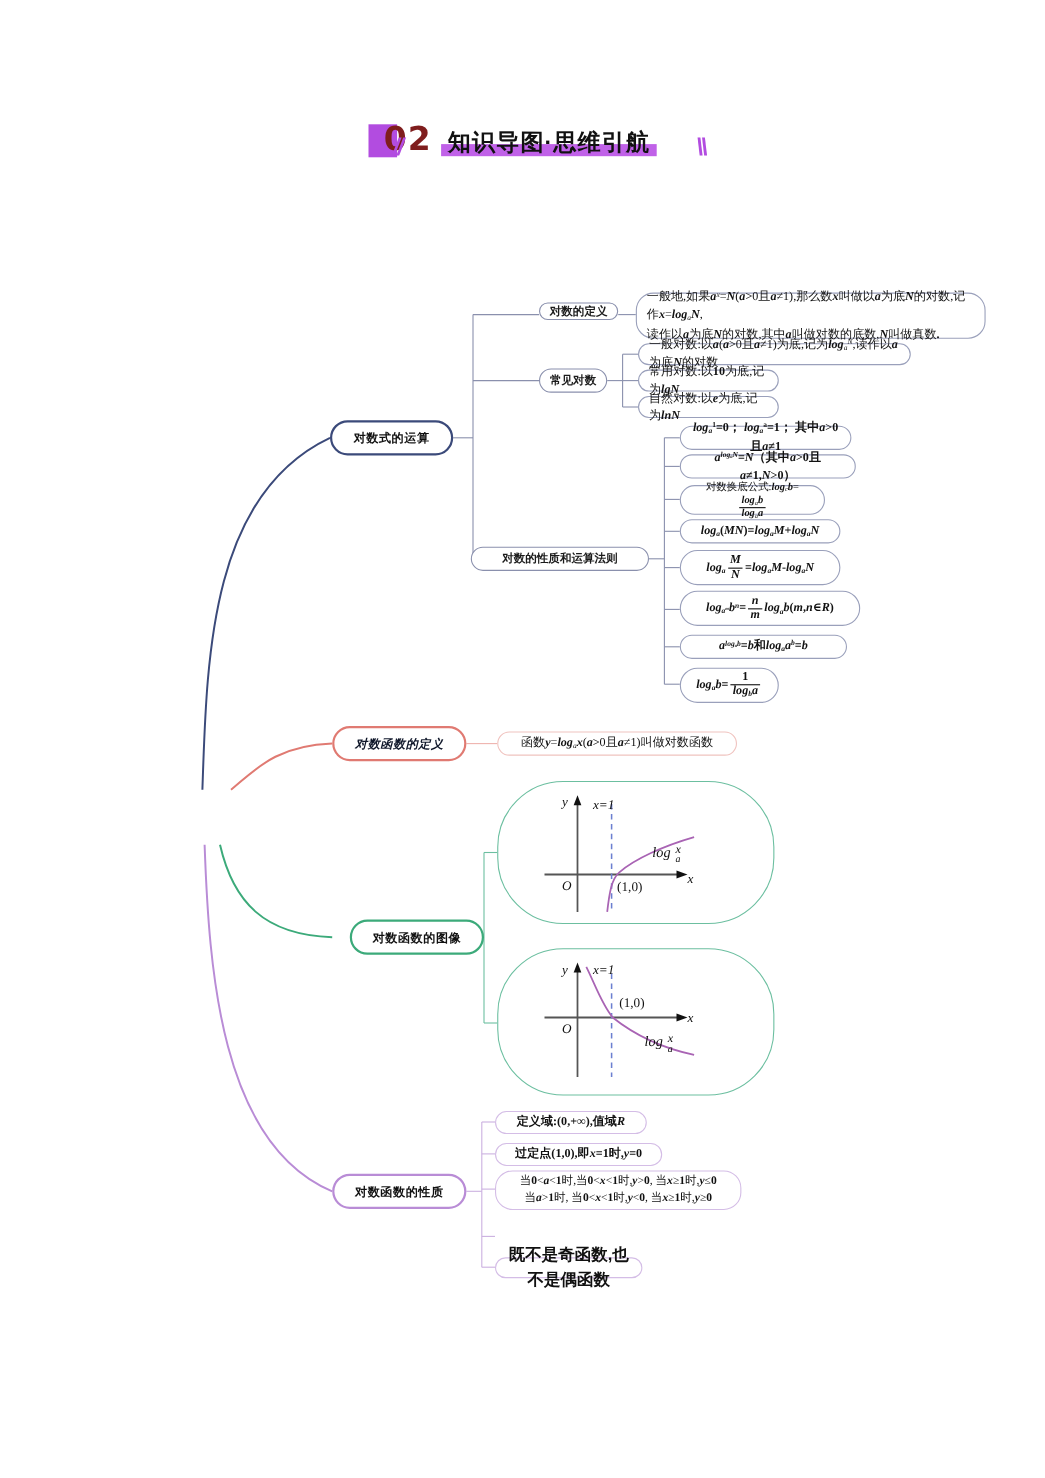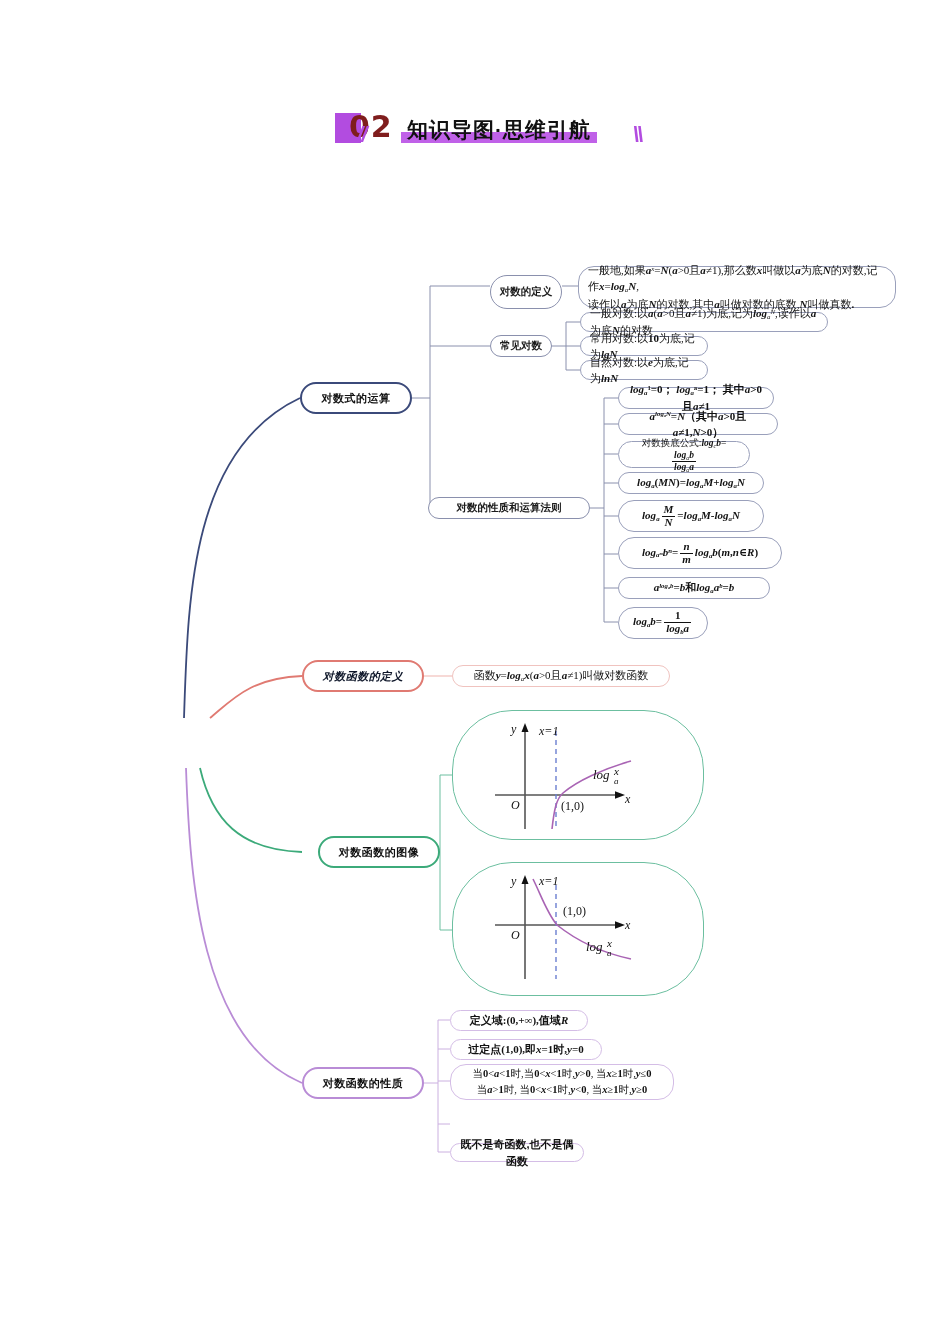--- a/index.html
+++ b/index.html
@@ -147,21 +147,21 @@
   </div>
 
   <div class="node lv1 green" style="left:318px;top:836px;width:122px;height:32px;">
     <span>对数函数的图像</span>
   </div>
 
   <div class="node lv1 purple" style="left:302px;top:1067px;width:122px;height:32px;">
     <span>对数函数的性质</span>
   </div>
 
-  <div class="node lv2" style="left:490px;top:275px;width:72px;height:34px;">
+  <div class="node lv2" style="left:490px;top:275px;width:72px;height:16px;">
     <span>对数的定义</span>
   </div>
 
   <div class="node lv2" style="left:490px;top:335px;width:62px;height:22px;">
     <span>常见对数</span>
   </div>
 
   <div class="node lv2" style="left:428px;top:497px;width:162px;height:22px;">
     <span>对数的性质和运算法则</span>
   </div>
@@ -299,16 +299,16 @@
 
   <div class="node leaf purple" style="left:450px;top:1064px;width:224px;height:36px;">
     <span class="tx mathn" style="font-size:10.5px">
       当<b>0</b>&lt;<i class="math">a</i>&lt;<b>1</b>时,当<b>0</b>&lt;<i class="math">x</i>&lt;<b>1</b>时,<i class="math">y</i>&gt;<b>0</b>, 当<i class="math">x</i>≥<b>1</b>时,<i class="math">y</i>≤<b>0</b><br>
       当<i class="math">a</i>&gt;<b>1</b>时, 当<b>0</b>&lt;<i class="math">x</i>&lt;<b>1</b>时,<i class="math">y</i>&lt;<b>0</b>, 当<i class="math">x</i>≥<b>1</b>时,<i class="math">y</i>≥<b>0</b>
     </span>
   </div>
 
 
   <div class="node leaf purple" style="left:450px;top:1143px;width:134px;height:19px;">
-    <span class="tx" style="font-size:11px;font-weight:bold">既不是奇函数,也不是偶函数</span>
+    <span class="tx" style="font-size:15px;font-weight:bold">既不是奇函数,也不是偶函数</span>
   </div>
 
 </div>
 
 </body></html>

